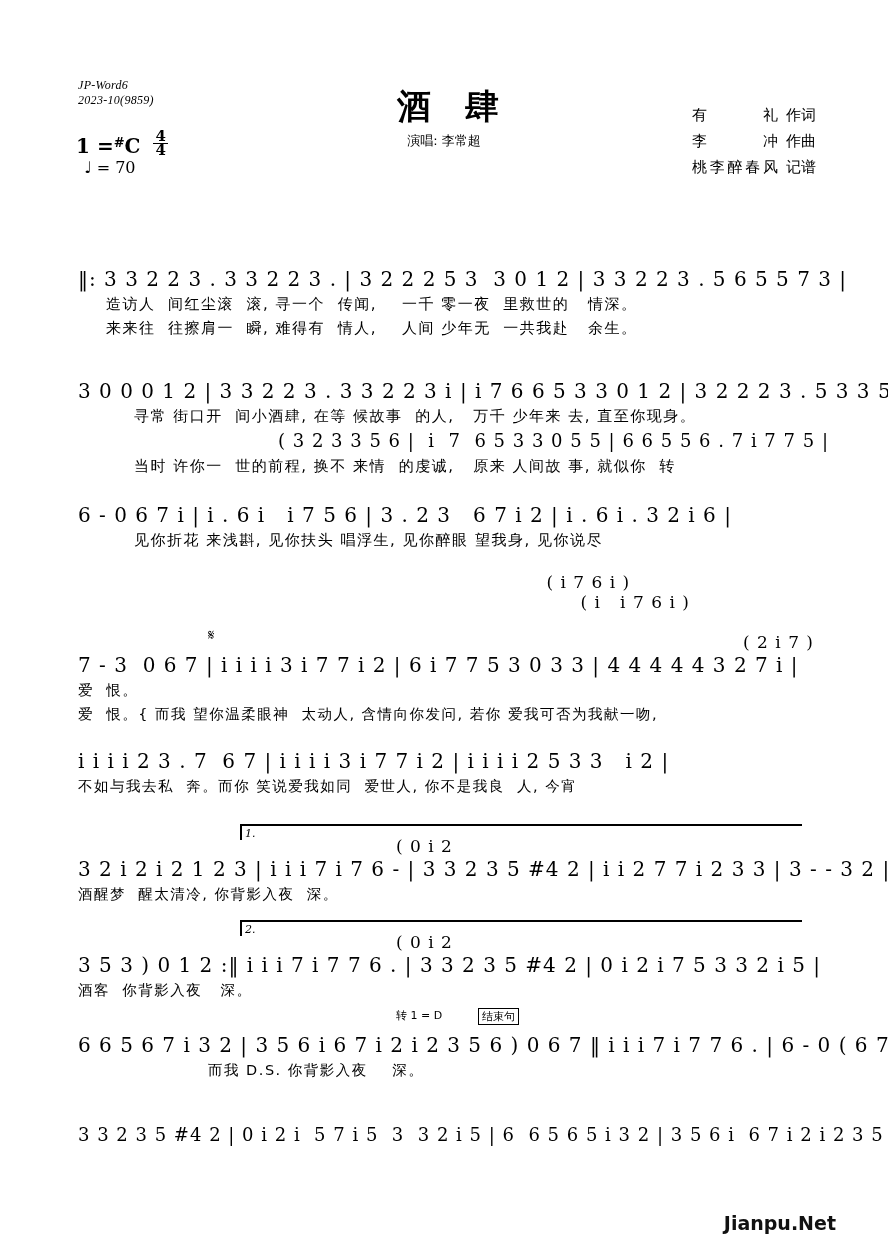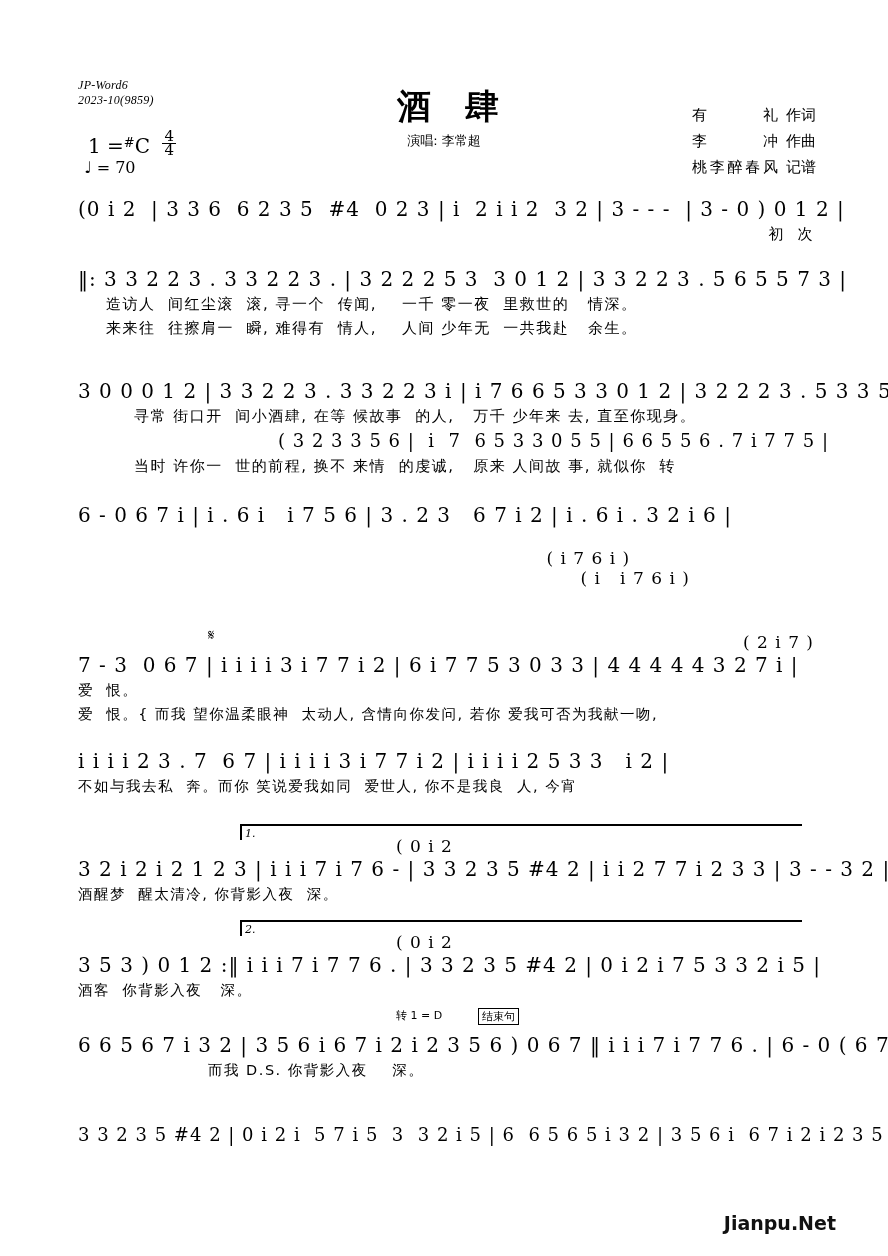--- a/index.html
+++ b/index.html
@@ -68,25 +68,25 @@
     text-align: justify;
     text-align-last: justify;
   }
   .credits div span.rl {
     margin-left: 8px;
   }
 
   
   .keysig {
     position: absolute;
-    left: 88px;
+    left: 76px;
     top: 130px;
     font-family: "DejaVu Serif", serif;
     font-size: 20px;
-    font-weight: normal;
+    font-weight: bold;
   }
   .keysig .sharp { font-size: 13px; vertical-align: 6px; }
   .keysig .frac {
     display: inline-block;
     vertical-align: -2px;
     margin-left: 6px;
     font-size: 15px;
     line-height: 13px;
     text-align: center;
   }
@@ -189,40 +189,37 @@
 
   <div class="keysig">
     <span>1 =</span><span class="sharp">#</span><span>C</span>
     <span class="frac">
       <span class="num">4</span>
       <span class="den">4</span>
     </span>
   </div>
   <div class="tempo">♩ = 70</div>
 
-  <div class="sys" style="top:196px;">
-    <div class="notes">(0 i 2  | 3 3 6  6 2 3 5  #4  0 2 3 | i  2 i i 2  3 2 | 3 - - -  | 3 - 0 ) 0 1 2 |</div>
-    <div class="lyr" style="text-align:right;">初  次</div>
-  </div>
 
   <div class="sys" style="top:266px;">
     <div class="notes">‖: 3 3 2 2 3 . 3 3 2 2 3 . | 3 2 2 2 5 3  3 0 1 2 | 3 3 2 2 3 . 5 6 5 5 7 3 |</div>
     <div class="lyr" style="padding-left:28px;">造访人  间红尘滚  滚, 寻一个  传闻,    一千 零一夜  里救世的   情深。</div>
     <div class="lyr" style="padding-left:28px;">来来往  往擦肩一  瞬, 难得有  情人,    人间 少年无  一共我赴   余生。</div>
   </div>
 
   <div class="sys" style="top:378px;">
     <div class="notes">3 0 0 0 1 2 | 3 3 2 2 3 . 3 3 2 2 3 i | i 7 6 6 5 3 3 0 1 2 | 3 2 2 2 3 . 5 3 3 5 6 |</div>
     <div class="lyr" style="padding-left:56px;">寻常 街口开  间小酒肆, 在等 候故事  的人,   万千 少年来 去, 直至你现身。</div>
     <div class="notes small" style="padding-left:200px;">( 3 2 3 3 5 6 |  i  7  6 5 3 3 0 5 5 | 6 6 5 5 6 . 7 i 7 7 5 |</div>
     <div class="lyr" style="padding-left:56px;">当时 许你一  世的前程, 换不 来情  的虔诚,   原来 人间故 事, 就似你  转</div>
   </div>
 
   <div class="sys" style="top:502px;">
     <div class="notes">6 - 0 6 7 i | i . 6 i   i 7 5 6 | 3 . 2 3   6 7 i 2 | i . 6 i . 3 2 i 6 |</div>
+    <div class="lyr" style="padding-left:56px;">见你折花 来浅斟, 见你扶头 唱浮生, 见你醉眼 望我身, 见你说尽</div>
     <div class="sup" style="padding-left:430px;">
       <span>( i 7 6 i )</span>
       <span style="margin-left:34px;">( i   i 7 6 i )</span>
     </div>
   </div>
 
   <div class="sys" style="top:632px;">
     <div class="sup" style="text-align:right;">( 2 i 7 )</div>
     <div class="tag" style="position:absolute; left:130px; top:-6px; font-size:15px;">𝄋</div>
     <div class="notes">7 - 3  0 6 7 | i i i i 3 i 7 7 i 2 | 6 i 7 7 5 3 0 3 3 | 4 4 4 4 4 3 2 7 i |</div>

